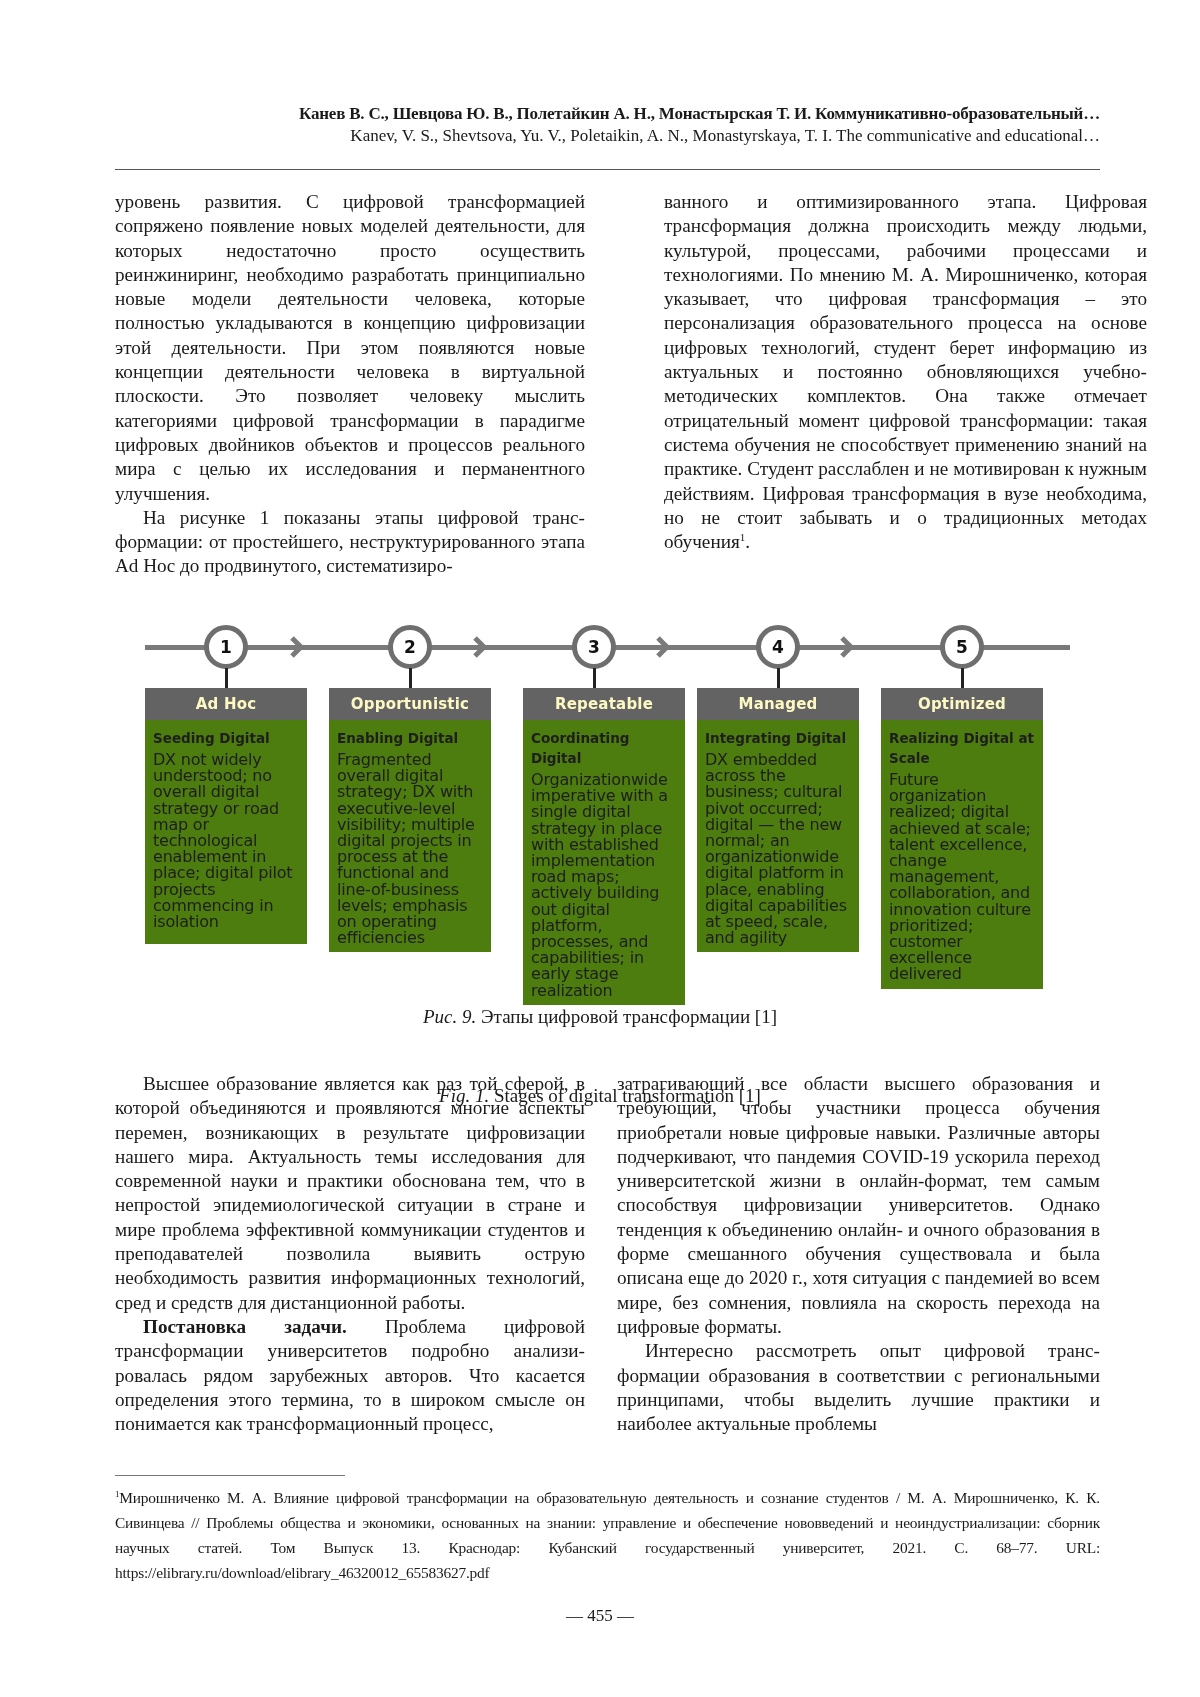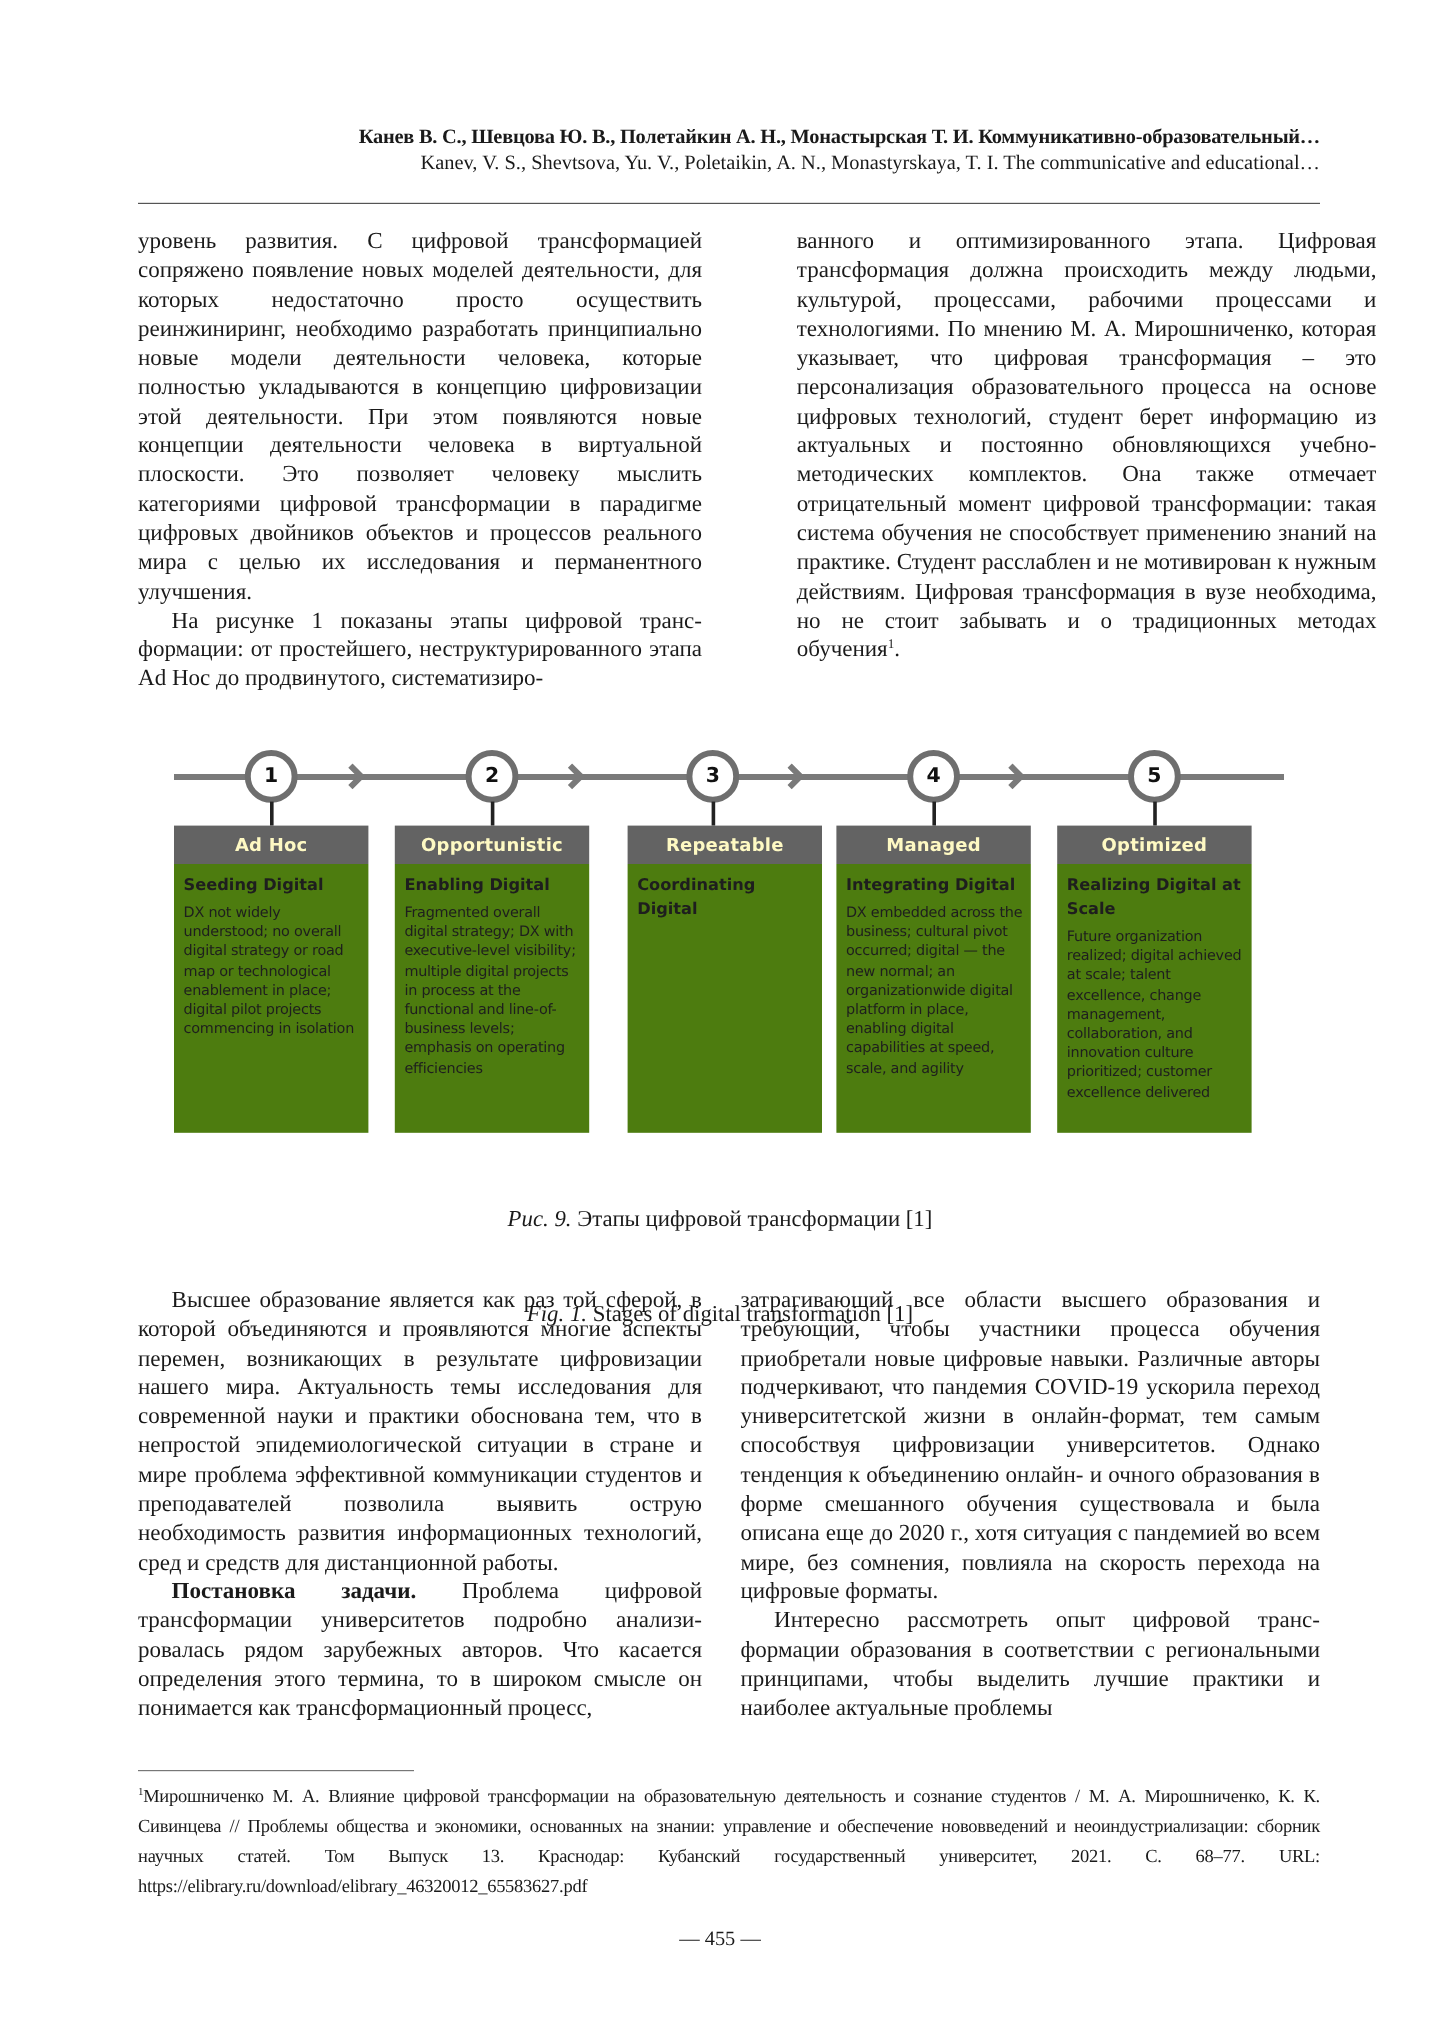--- a/index.html
+++ b/index.html
@@ -23,21 +23,21 @@
   .figure { position: absolute; left: 140px; top: 620px; width: 950px; height: 345px; }
   .timeline { position: absolute; left: 5px; top: 25px; width: 925px; height: 5px; background: #7a7a7a; }
   .chev { position: absolute; top: 16px; width: 0; height: 0; }
   .chev svg { display: block; }
   .node { position: absolute; top: 5px; width: 44px; height: 44px; border-radius: 50%; border: 5px solid #6e6e6e; background: #fff; display: flex; align-items: center; justify-content: center; font-family: "DejaVu Sans", sans-serif; font-weight: bold; font-size: 17px; color: #111; }
   .stem { position: absolute; top: 48px; width: 3px; height: 20px; background: #222; }
   .stage { position: absolute; top: 68px; width: 162px; }
   .stage-head { height: 32px; background: #636363; color: #fef9c3; font-family: "DejaVu Sans", sans-serif; font-weight: bold; font-size: 15px; display: flex; align-items: center; justify-content: center; letter-spacing: 0.2px; }
   .stage-body { background: #4d7c0f; padding: 8px 6px 6px 8px; min-height: 224px; font-family: "DejaVu Sans", sans-serif; color: #1e1e1e; }
   .stage-title { font-weight: bold; font-size: 13.5px; line-height: 20px; margin-bottom: 4px; }
-  .stage-desc { font-size: 12px; line-height: 16.2px; letter-spacing: -0.2px; }
+  .stage-desc { font-size: 16px; line-height: 16.2px; letter-spacing: -0.2px; }
 
   .caption { position: absolute; left: 0; width: 1200px; text-align: center; font-size: 19px; line-height: 23px; }
   .caption i { font-style: italic; }
   .cap-ru { top: 1005px; }
   .cap-en { top: 1084px; }
 
   .rule-foot { position: absolute; left: 115px; top: 1475px; width: 230px; height: 1px; background: #777; }
   .footnote { position: absolute; left: 115px; top: 1485px; width: 985px; font-size: 15.4px; line-height: 25px; text-align: justify; letter-spacing: -0.2px; }
   .footnote sup { font-size: 9px; }
   .pagenum { position: absolute; left: 0; width: 1200px; top: 1606px; text-align: center; font-size: 17px; }
@@ -103,20 +103,21 @@
       <div class="stage-desc">Fragmented overall digital strategy; DX with executive-level visibility; multiple digital projects in process at the functional and line-of-business levels; emphasis on operating efficiencies</div>
     </div>
   </div>
 
   <div class="node" style="left:432px;">3</div>
   <div class="stem" style="left:453px;"></div>
   <div class="stage" style="left:383px;">
     <div class="stage-head">Repeatable</div>
     <div class="stage-body">
       <div class="stage-title">Coordinating Digital</div>
+      <div class="stage-desc">Organizationwide imperative with a single digital strategy in place with established implementation road maps; actively building out digital platform, processes, and capabilities; in early stage realization</div>
     </div>
   </div>
 
   <div class="node" style="left:616px;">4</div>
   <div class="stem" style="left:637px;"></div>
   <div class="stage" style="left:557px;">
     <div class="stage-head">Managed</div>
     <div class="stage-body">
       <div class="stage-title">Integrating Digital</div>
       <div class="stage-desc">DX embedded across the business; cultural pivot occurred; digital — the new normal; an organizationwide digital platform in place, enabling digital capabilities at speed, scale, and agility</div>

